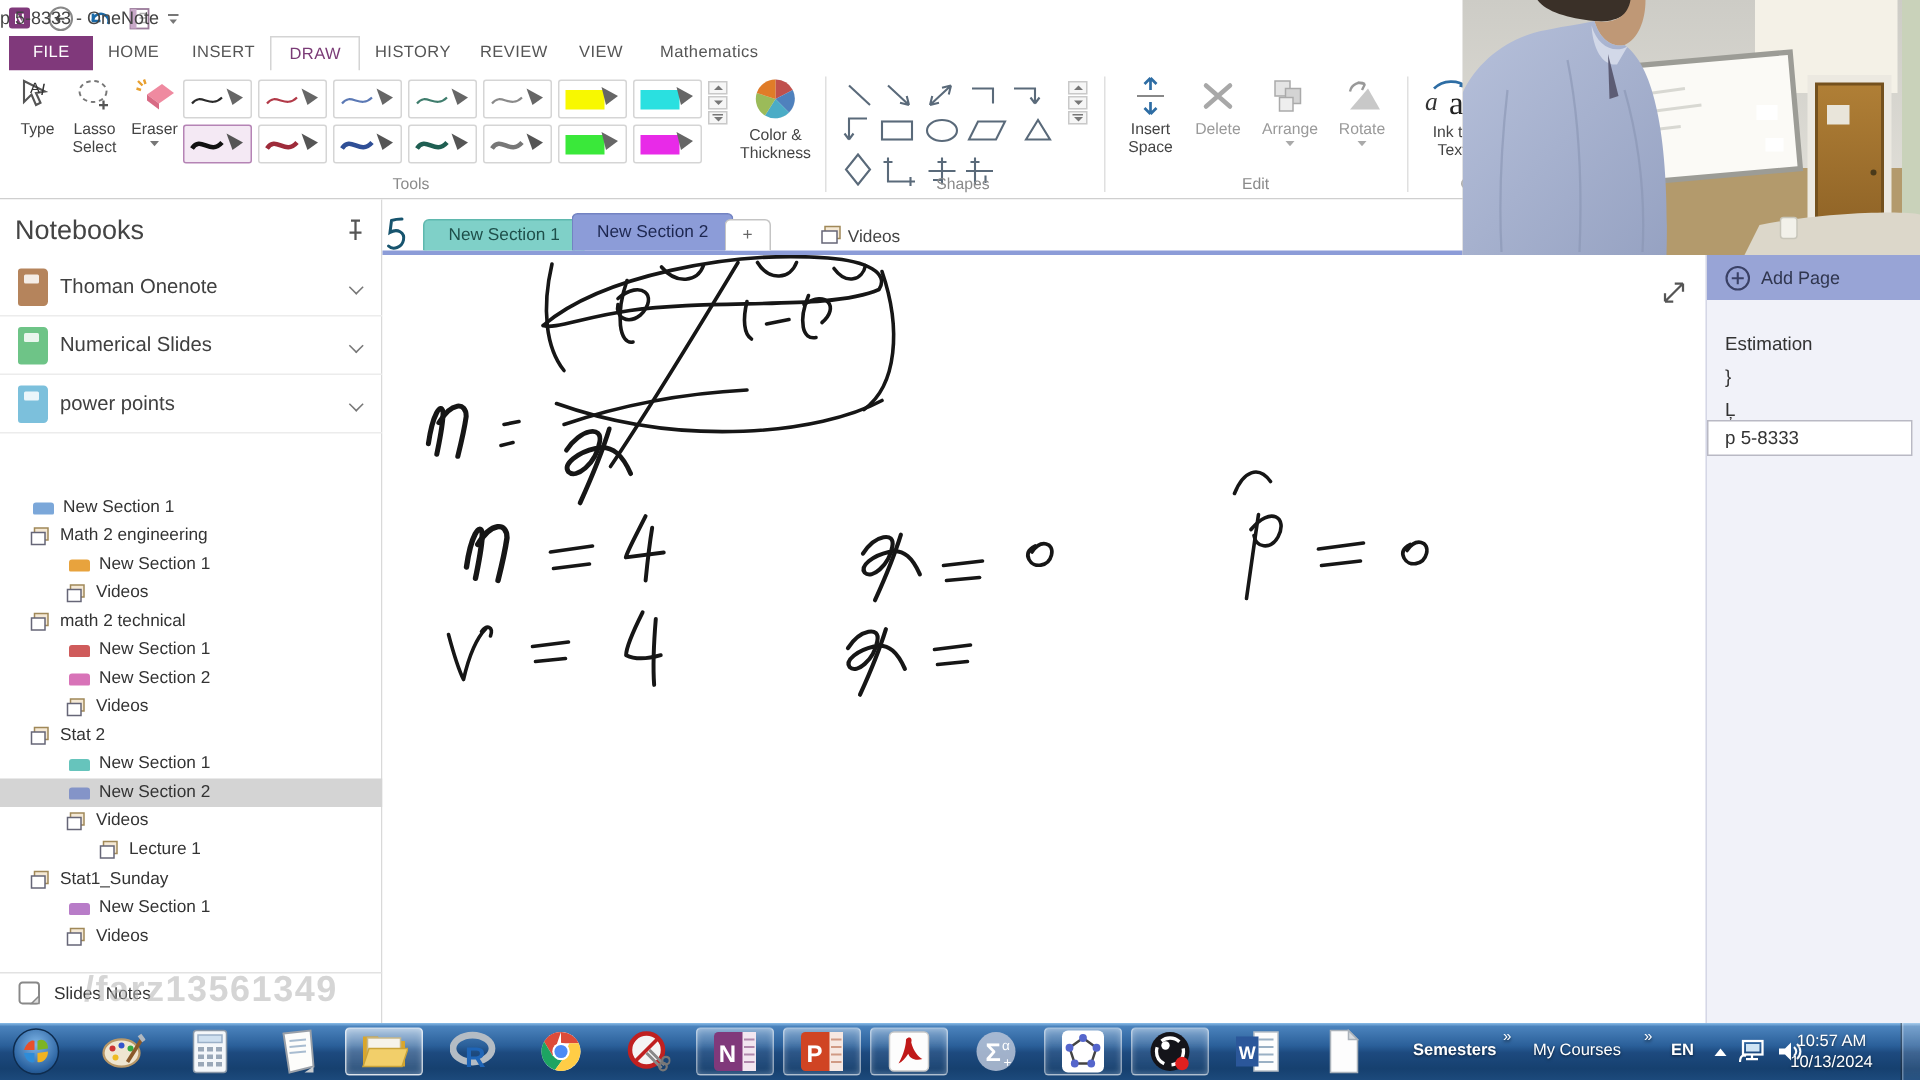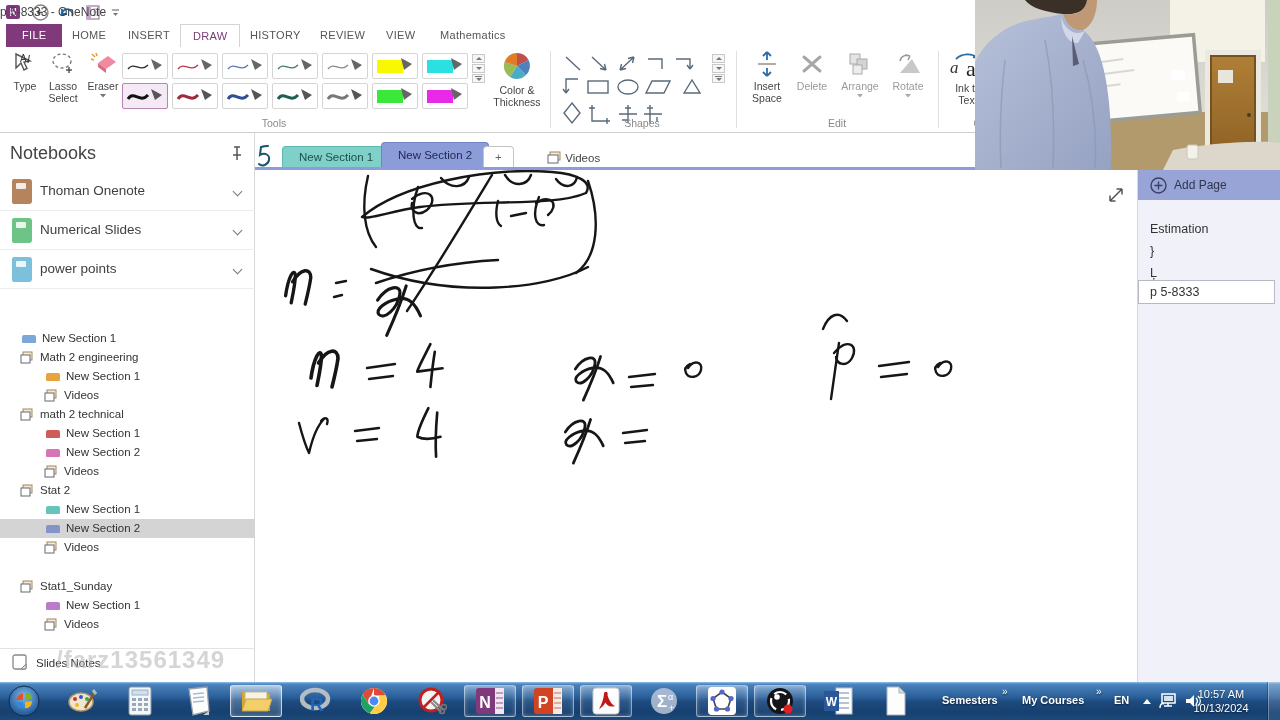--- a/index.html
+++ b/index.html
@@ -449,20 +449,27 @@
   <div class="trow sel" style="top:386px">
       <span class="sect-ic" style="left:46px; background:#8494c8"></span>
       <span class="lbl" style="left:66px">New Section 2</span>
     </div>
   <div class="trow" style="top:405px">
       <svg class="grp-ic" style="left:44px" width="13" height="13">
         <rect x="3" y="1" width="9" height="8" fill="#f5e9d5" stroke="#a08858"></rect>
         <rect x="1" y="4" width="9" height="8" fill="#fff" stroke="#667"></rect>
       </svg>
       <span class="lbl" style="left:64px">Videos</span>
+    </div>
+  <div class="trow" style="top:424px">
+      <svg class="grp-ic" style="left:66px" width="13" height="13">
+        <rect x="3" y="1" width="9" height="8" fill="#f5e9d5" stroke="#a08858"></rect>
+        <rect x="1" y="4" width="9" height="8" fill="#fff" stroke="#667"></rect>
+      </svg>
+      <span class="lbl" style="left:86px">Lecture 1</span>
     </div>
   <div class="trow" style="top:444px">
       <svg class="grp-ic" style="left:20px" width="13" height="13">
         <rect x="3" y="1" width="9" height="8" fill="#f5e9d5" stroke="#a08858"></rect>
         <rect x="1" y="4" width="9" height="8" fill="#fff" stroke="#667"></rect>
       </svg>
       <span class="lbl" style="left:40px">Stat1_Sunday</span>
     </div>
   <div class="trow" style="top:463px">
       <span class="sect-ic" style="left:46px; background:#b87cc8"></span>
@@ -803,21 +810,21 @@
   </div>
   <div class="task" style="left:870px">
     <svg width="24" height="30">
         <path d="M3,1 L15,1 L21,7 L21,29 L3,29 Z" fill="#fdfdfd" stroke="#aab2ba"></path>
         <path d="M15,1 L15,7 L21,7 Z" fill="#d8dce0" stroke="#aab2ba"></path>
       </svg>
   </div>
 
   <div class="traytxt" style="left:942px; top:12px; font-weight:bold">Semesters</div>
   <div class="traytxt" style="left:1002px; top:4px; font-size:10px">»</div>
-  <div class="traytxt" style="left:1022px; top:12px; font-weight:bold">My Courses</div>
+  <div class="traytxt" style="left:1022px; top:12px; font-weight:normal">My Courses</div>
   <div class="traytxt" style="left:1096px; top:4px; font-size:10px">»</div>
   <div class="traytxt" style="left:1114px; top:12px; font-weight:bold">EN</div>
   <svg class="abs" style="left:1142px; top:16px" width="10" height="7">
       <path d="M1,6 L5,1 L9,6 Z" fill="#fff"></path>
     </svg>
   <svg class="abs" style="left:1158px; top:10px" width="20" height="18">
       <rect x="4" y="2" width="13" height="9" fill="none" stroke="#fff" stroke-width="1.5"></rect>
       <rect x="6" y="4" width="9" height="5" fill="#cfe4f4"></rect>
       <path d="M10,11 L10,14 M6,14 L14,14" stroke="#fff" stroke-width="1.5"></path>
       <path d="M2,16 C2,12 4,11 6,12" stroke="#fff" stroke-width="1.4" fill="none"></path>

